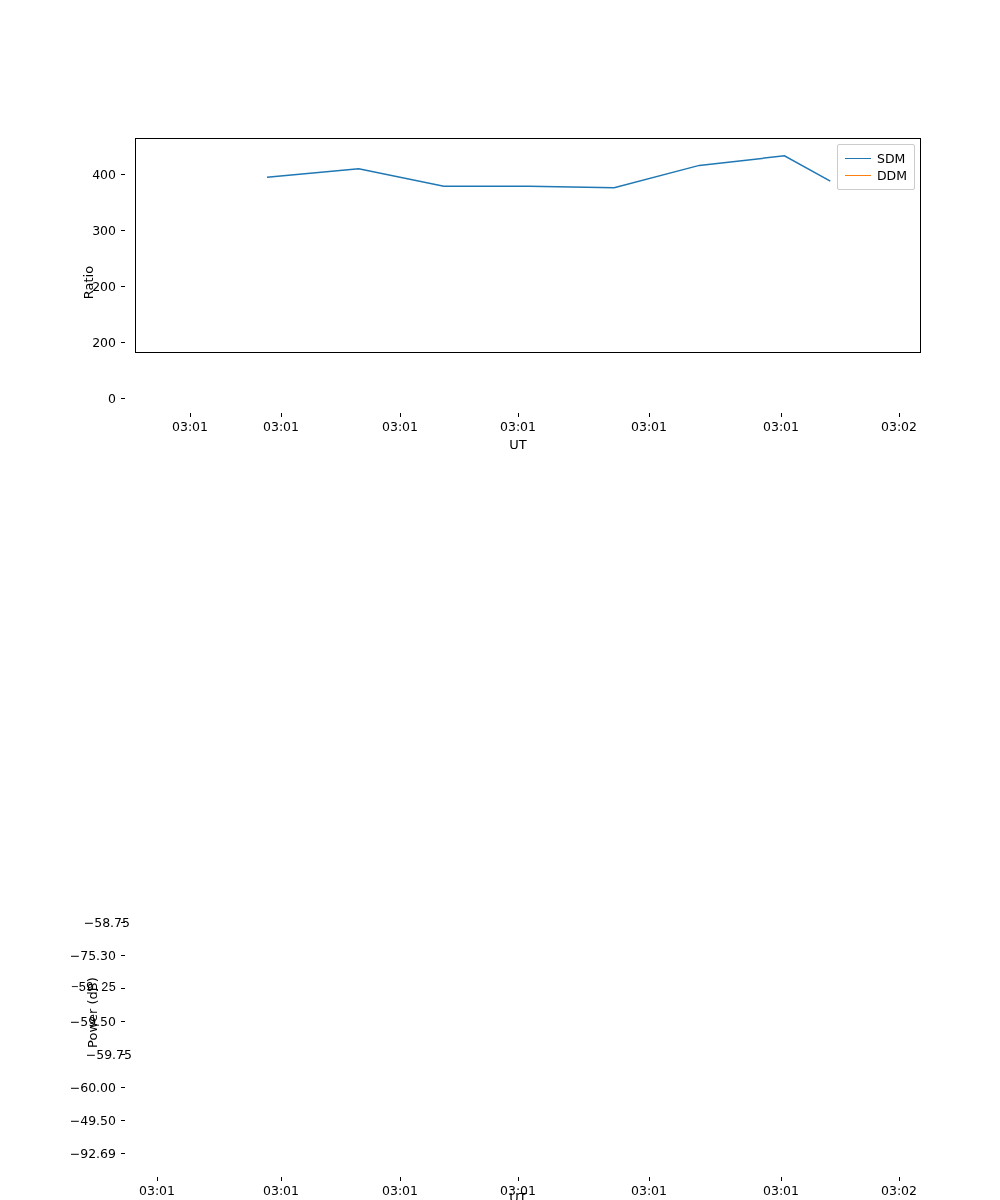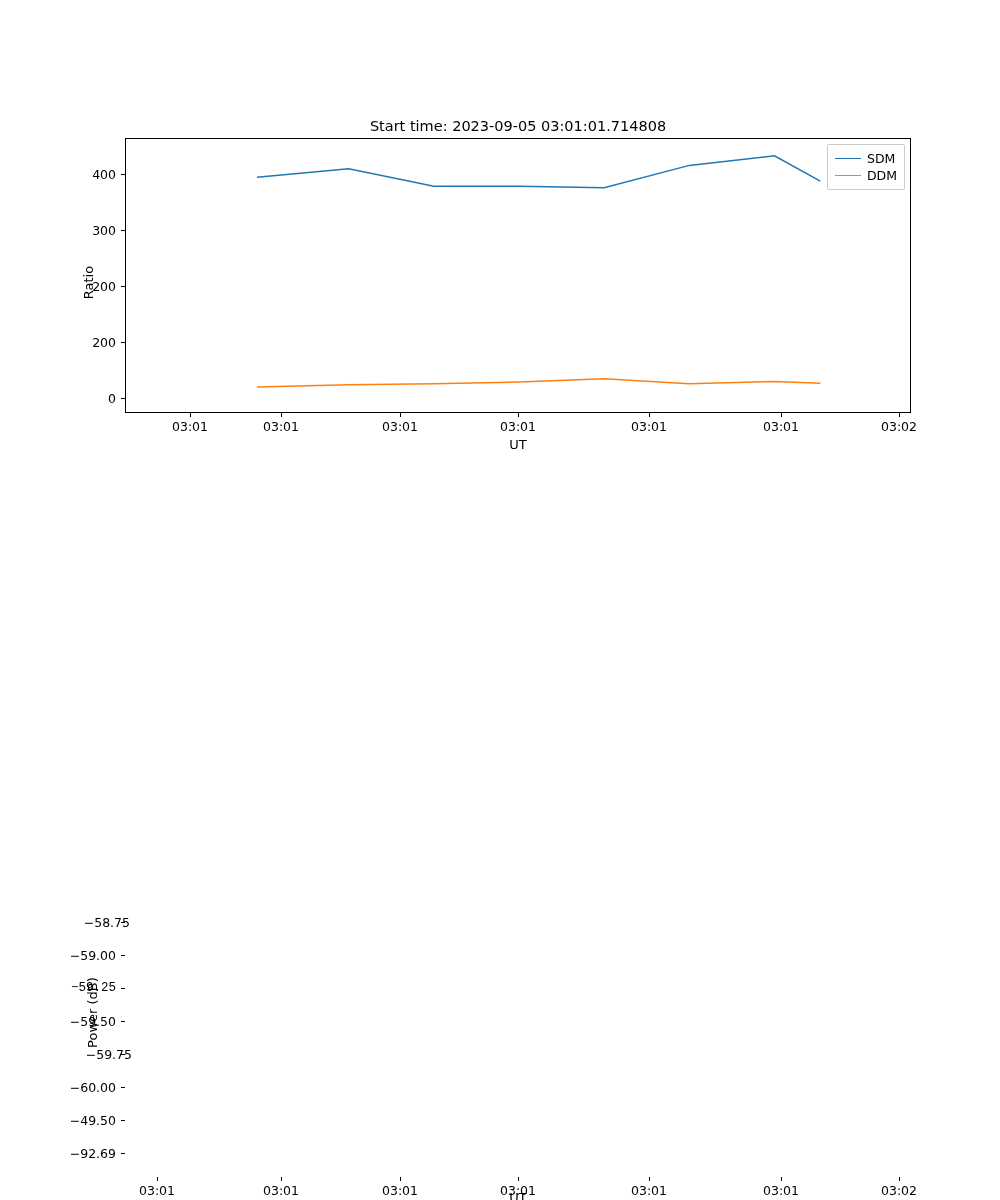--- a/index.html
+++ b/index.html
@@ -102,27 +102,26 @@
     overflow: visible;
   }
 </style>
 </head>
 <body>
 
 <div class="figure">
 
   <div class="panel" style="left:0px; top:0px; width:1000px; height:440px;">
 
-    <div class="plot-title" style="left:125px; top:118px; width:786px;">Start time: 2023-09-05 03:01:01.714808</div>
 
     <div class="ylabel" style="left:48px; top:275px; width:80px;">Ratio</div>
 
     <div class="xlabel" style="left:478px; top:437px; width:80px;">UT</div>
 
-    <div class="axes-frame" style="left:125px; top:138px; width:786px; height:275px;">
+    <div class="axes-frame" style="left:135px; top:138px; width:786px; height:215px;">
       <svg class="series" width="786" height="275">
 
         <polyline fill="none" stroke="#1f77b4" stroke-width="1.5" points="131.00,38.16 222.70,29.74 307.85,47.14 393.00,47.14 478.15,48.83 563.30,26.38 648.45,16.84 694.30,42.09"></polyline>
 
         <polyline fill="none" stroke="#ff7f0e" stroke-width="1.5" points="131.00,248.06 222.70,245.82 307.85,244.69 393.00,243.01 478.15,239.64 563.30,244.69 648.45,242.45 694.30,244.13"></polyline>
       </svg>
 
       <div class="legend" style="right:5px; top:5px;">
         <div class="legend-row">
           <span class="legend-swatch" style="border-top-color:#1f77b4;"></span>
@@ -165,21 +164,21 @@
   <div class="panel" style="left:0px; top:440px; width:1000px; height:340px;">
 
     <div class="ylabel" style="left:32px; top:565px; width:120px;">Power (dB)</div>
 
     <div class="xlabel" style="left:478px; top:750px; width:80px;">UT</div>
 
 
     <div class="tick-mark" style="left:121px; top:482px; width:4px; height:1px;"></div>
     <div class="tick-label-y" style="left:56px; top:475px; width:74px;">−58.75</div>
     <div class="tick-mark" style="left:121px; top:515px; width:4px; height:1px;"></div>
-    <div class="tick-label-y" style="left:42px; top:508px; width:74px;">−59.00</div>
+    <div class="tick-label-y" style="left:42px; top:508px; width:74px;">−75.30</div>
     <div class="tick-mark" style="left:121px; top:548px; width:4px; height:1px;"></div>
     <div class="tick-label-y" style="left:42px; top:541px; width:74px;font-family:Liberation Mono, monospace;">−59.25</div>
     <div class="tick-mark" style="left:121px; top:581px; width:4px; height:1px;"></div>
     <div class="tick-label-y" style="left:42px; top:574px; width:74px;">−59.50</div>
     <div class="tick-mark" style="left:121px; top:614px; width:4px; height:1px;"></div>
     <div class="tick-label-y" style="left:58px; top:607px; width:74px;">−59.75</div>
     <div class="tick-mark" style="left:121px; top:647px; width:4px; height:1px;"></div>
     <div class="tick-label-y" style="left:42px; top:640px; width:74px;">−60.00</div>
     <div class="tick-mark" style="left:121px; top:680px; width:4px; height:1px;"></div>
     <div class="tick-label-y" style="left:42px; top:673px; width:74px;">−49.50</div>

